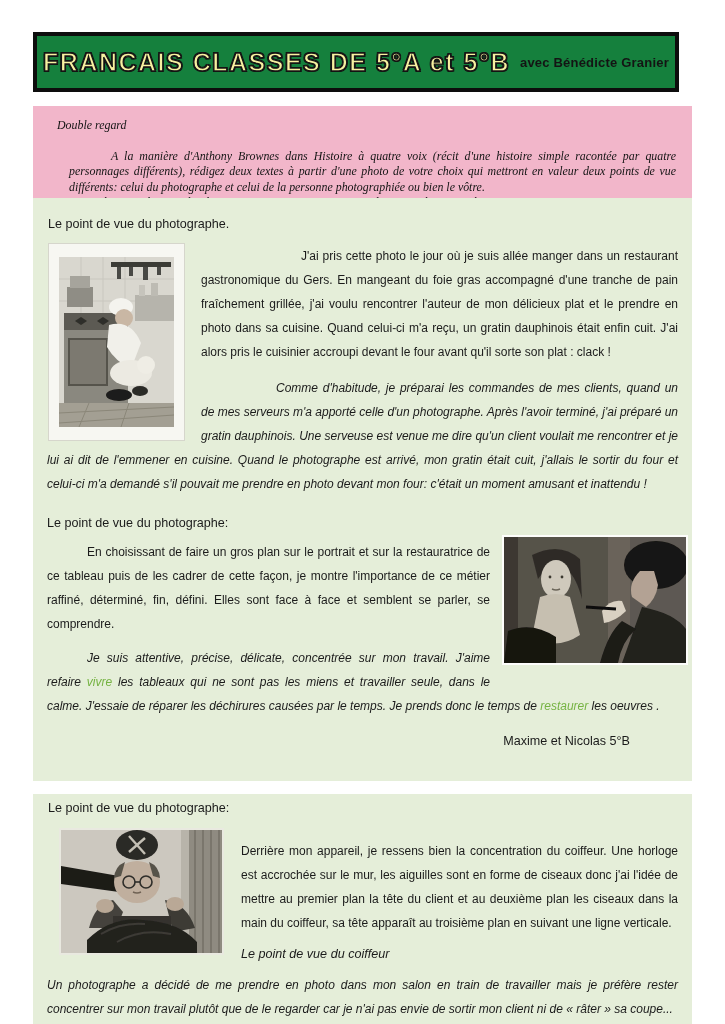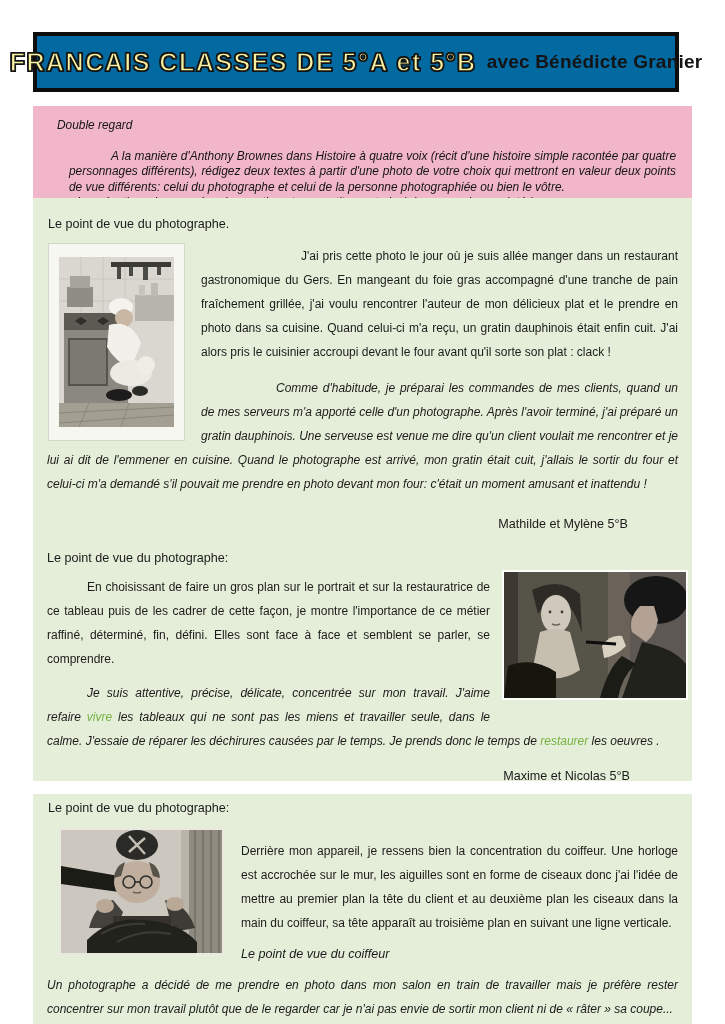--- a/index.html
+++ b/index.html
@@ -10,53 +10,54 @@
     color:#1b1b1b;
     position:relative;
     overflow:hidden;
   }
   .page { width:725px; height:1024px; }
 
   
   .header-banner {
     margin:32px 46px 0 33px;
     height:60px;
-    background:#0369a1;
+    background:#15803d;
     border:4px solid #0d0d0d;
     display:flex; align-items:center; justify-content:center;
     gap:10px; white-space:nowrap;
   }
   .header-title {
     font-weight:bold;
     font-size:25px;
     letter-spacing:1.5px;
     color:#f7f1a0;
     -webkit-text-stroke:1.3px #141414;
     text-shadow:
       -1px -1px 0 #141414, 1px -1px 0 #141414,
       -1px  1px 0 #141414, 1px  1px 0 #141414;
   }
   .header-subtitle {
     font-weight:bold;
-    font-size:19px;
+    font-size:13px;
     color:#141414;
     letter-spacing:0.2px;
   }
 
   
   .assignment-box {
     margin:14px 33px 0 33px;
     background:#f2b6ca;
     padding:12px 16px 14px 16px;
     height:92px;
     overflow:hidden;
     font-style:italic;
     font-size:11.9px;
     line-height:15.5px;
     color:#141414;
+    font-family:Liberation Serif, serif;
   }
   .assignment-title { margin-left:8px; }
   .assignment-p1 { margin-top:15px; text-indent:42px; text-align:justify;margin-left:20px; }
   .assignment-p2 { text-indent:28px; }
 
   
   .green-block {
     margin:0 33px;
     background:#e5eed9;
     padding:12px 14px;
@@ -201,21 +202,20 @@
           <ellipse cx="81" cy="134" rx="8" ry="5" fill="#2a2926"></ellipse>
         </g>
       </svg>
     </div>
 
     <div class="body-par gb1-p1">J'ai pris cette photo le jour où je suis allée manger dans un restaurant gastronomique du Gers. En mangeant du foie gras accompagné d'une tranche de pain fraîchement grillée, j'ai voulu rencontrer l'auteur de mon délicieux plat et le prendre en photo dans sa cuisine. Quand celui-ci m'a reçu, un gratin dauphinois était enfin cuit. J'ai alors pris le cuisinier accroupi devant le four avant qu'il sorte son plat :  clack !</div>
 
 
     <div class="body-par it gb1-p2">Comme d'habitude, je préparai les commandes de mes clients, quand un de mes serveurs m'a apporté celle d'un photographe. Après l'avoir terminé, j'ai préparé un gratin dauphinois. Une serveuse est venue me dire qu'un client voulait me rencontrer et je lui ai dit de l'emmener en cuisine. Quand le photographe est arrivé, mon gratin était cuit, j'allais le sortir du four et celui-ci m'a demandé s'il pouvait me prendre en photo devant mon four: c'était un moment amusant et inattendu !</div>
 
-    <div class="authors gb1-auth">Mathilde et Mylène 5°B</div>
 
     <div class="pov-heading gb1-h3">Le point de vue du photographe:</div>
 
     <div class="photo photo-restorer">
       <svg viewBox="0 0 182 126">
         <defs>
             <filter id="soft2">
               <feGaussianBlur stdDeviation="0.7"></feGaussianBlur>
             </filter>
           </defs>

